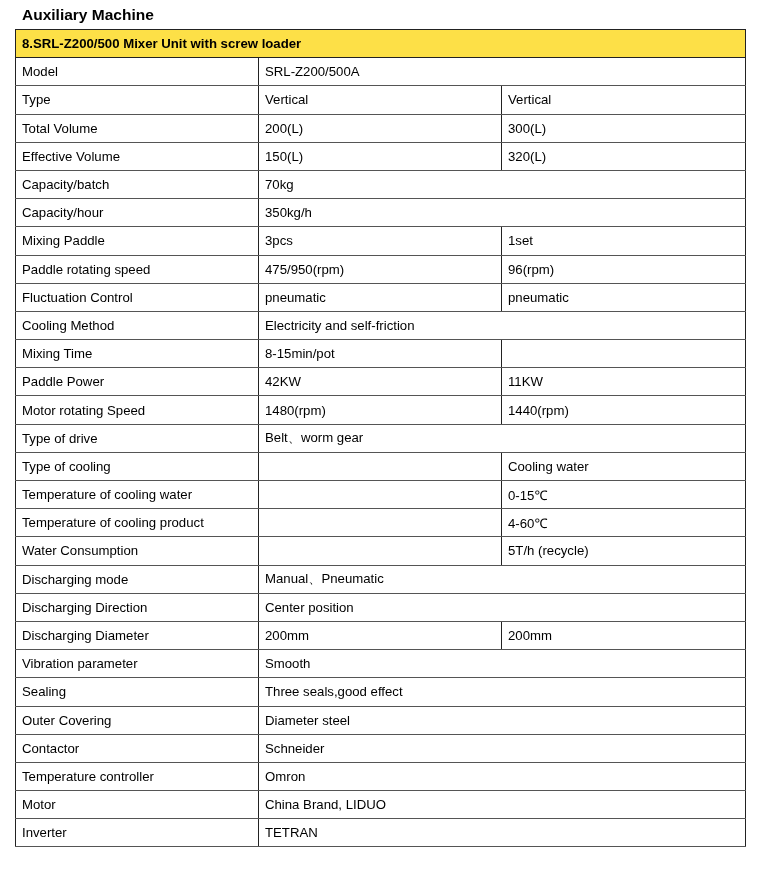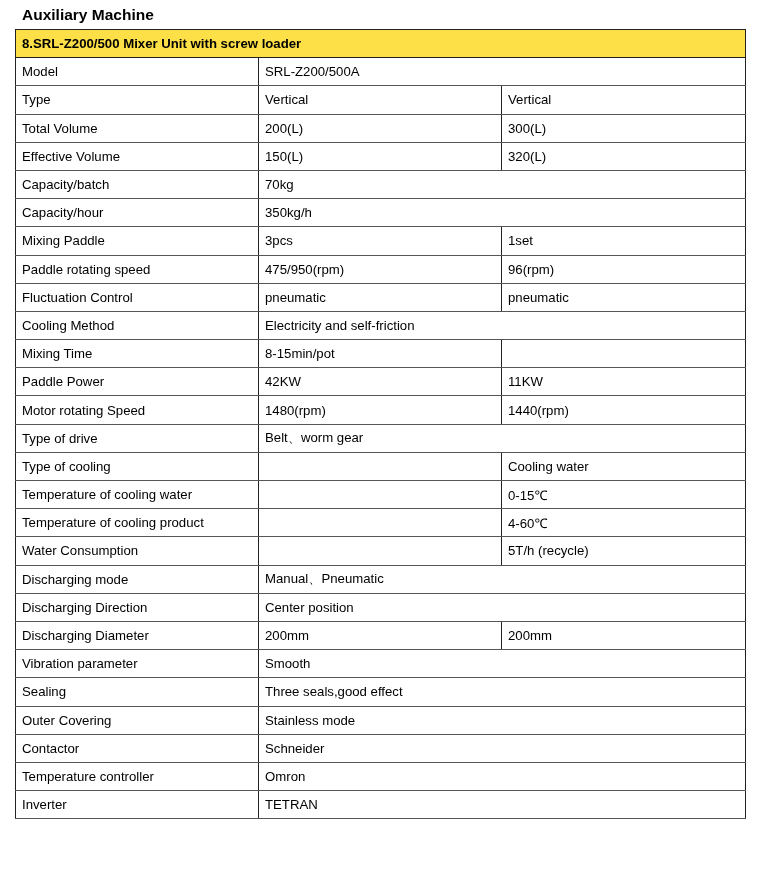--- a/index.html
+++ b/index.html
@@ -132,28 +132,32 @@
       <tr>
         <td>Vibration parameter</td>
         <td colspan="2">Smooth</td>
       </tr>
       <tr>
         <td>Sealing</td>
         <td colspan="2">Three seals,good effect</td>
       </tr>
       <tr>
         <td>Outer Covering</td>
-        <td colspan="2">Stainless mode</td>
+        <td colspan="2">Diameter steel</td>
       </tr>
       <tr>
         <td>Contactor</td>
         <td colspan="2">Schneider</td>
       </tr>
       <tr>
         <td>Temperature controller</td>
         <td colspan="2">Omron</td>
       </tr>
       <tr>
+        <td>Motor</td>
+        <td colspan="2">China Brand, LIDUO</td>
+      </tr>
+      <tr>
         <td>Inverter</td>
         <td colspan="2">TETRAN</td>
       </tr>
     </tbody>
 </table>
 
 </body></html>

